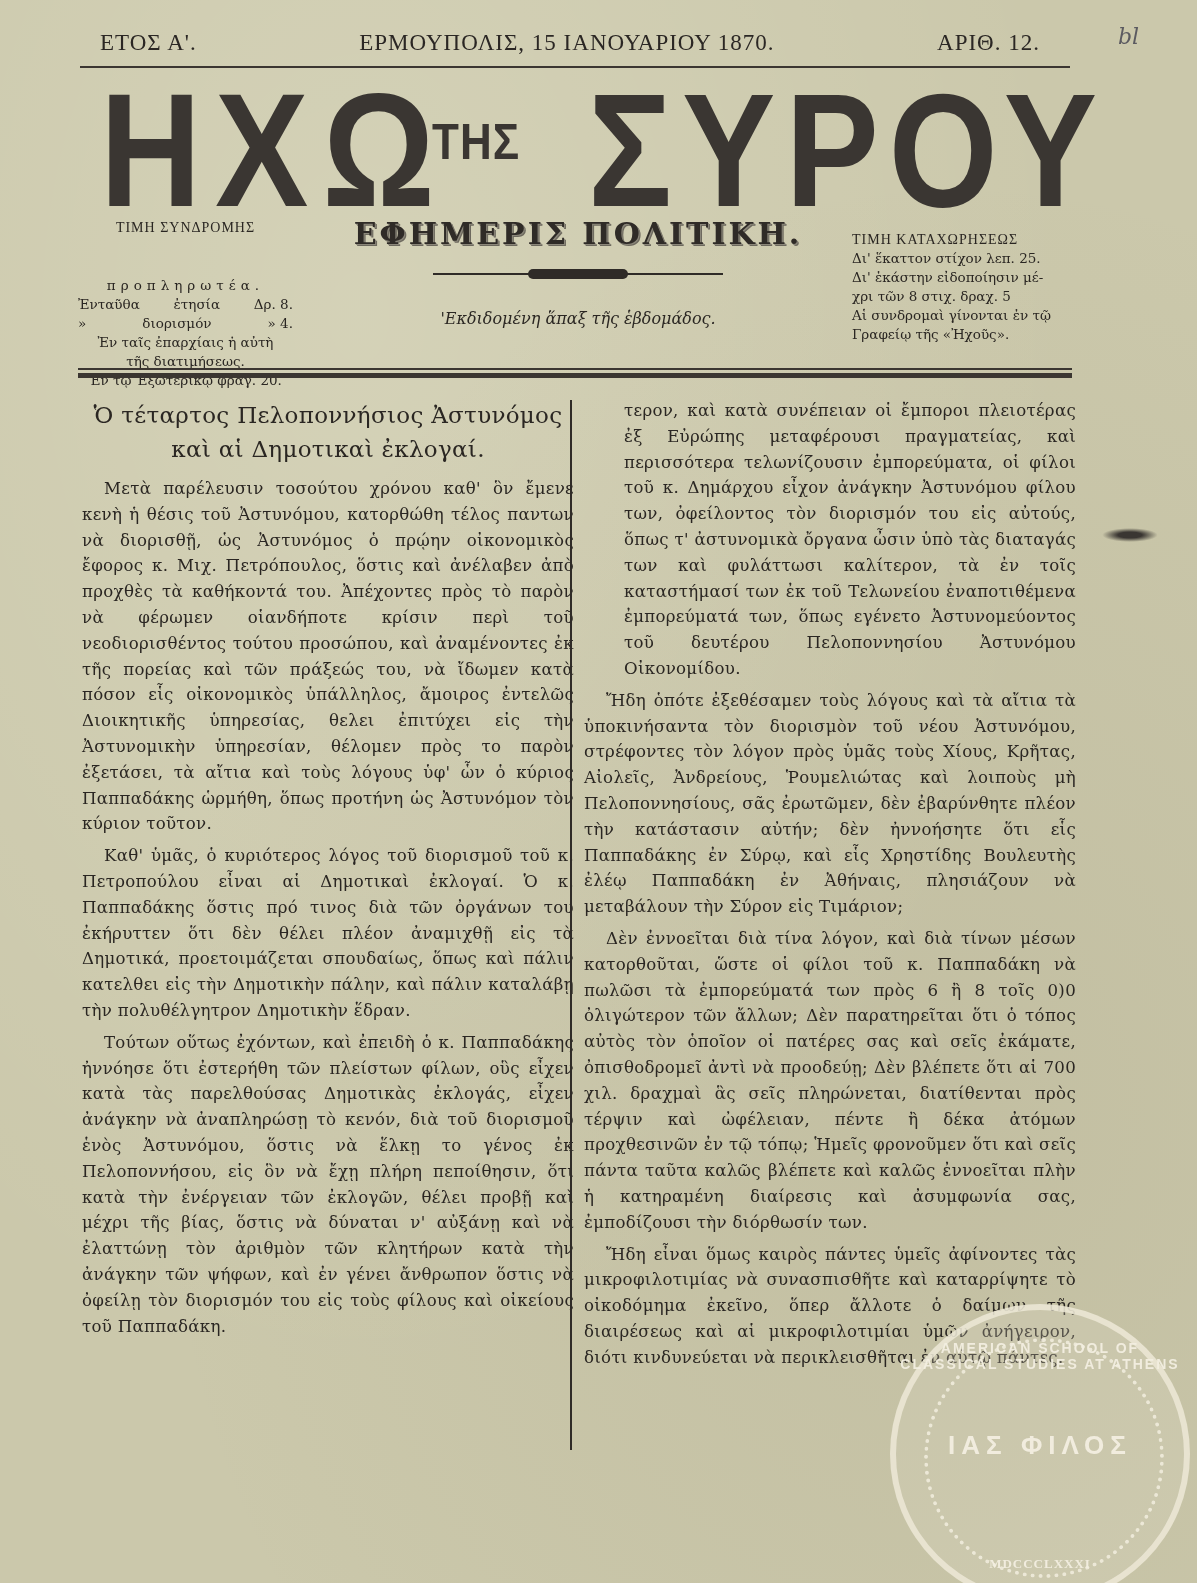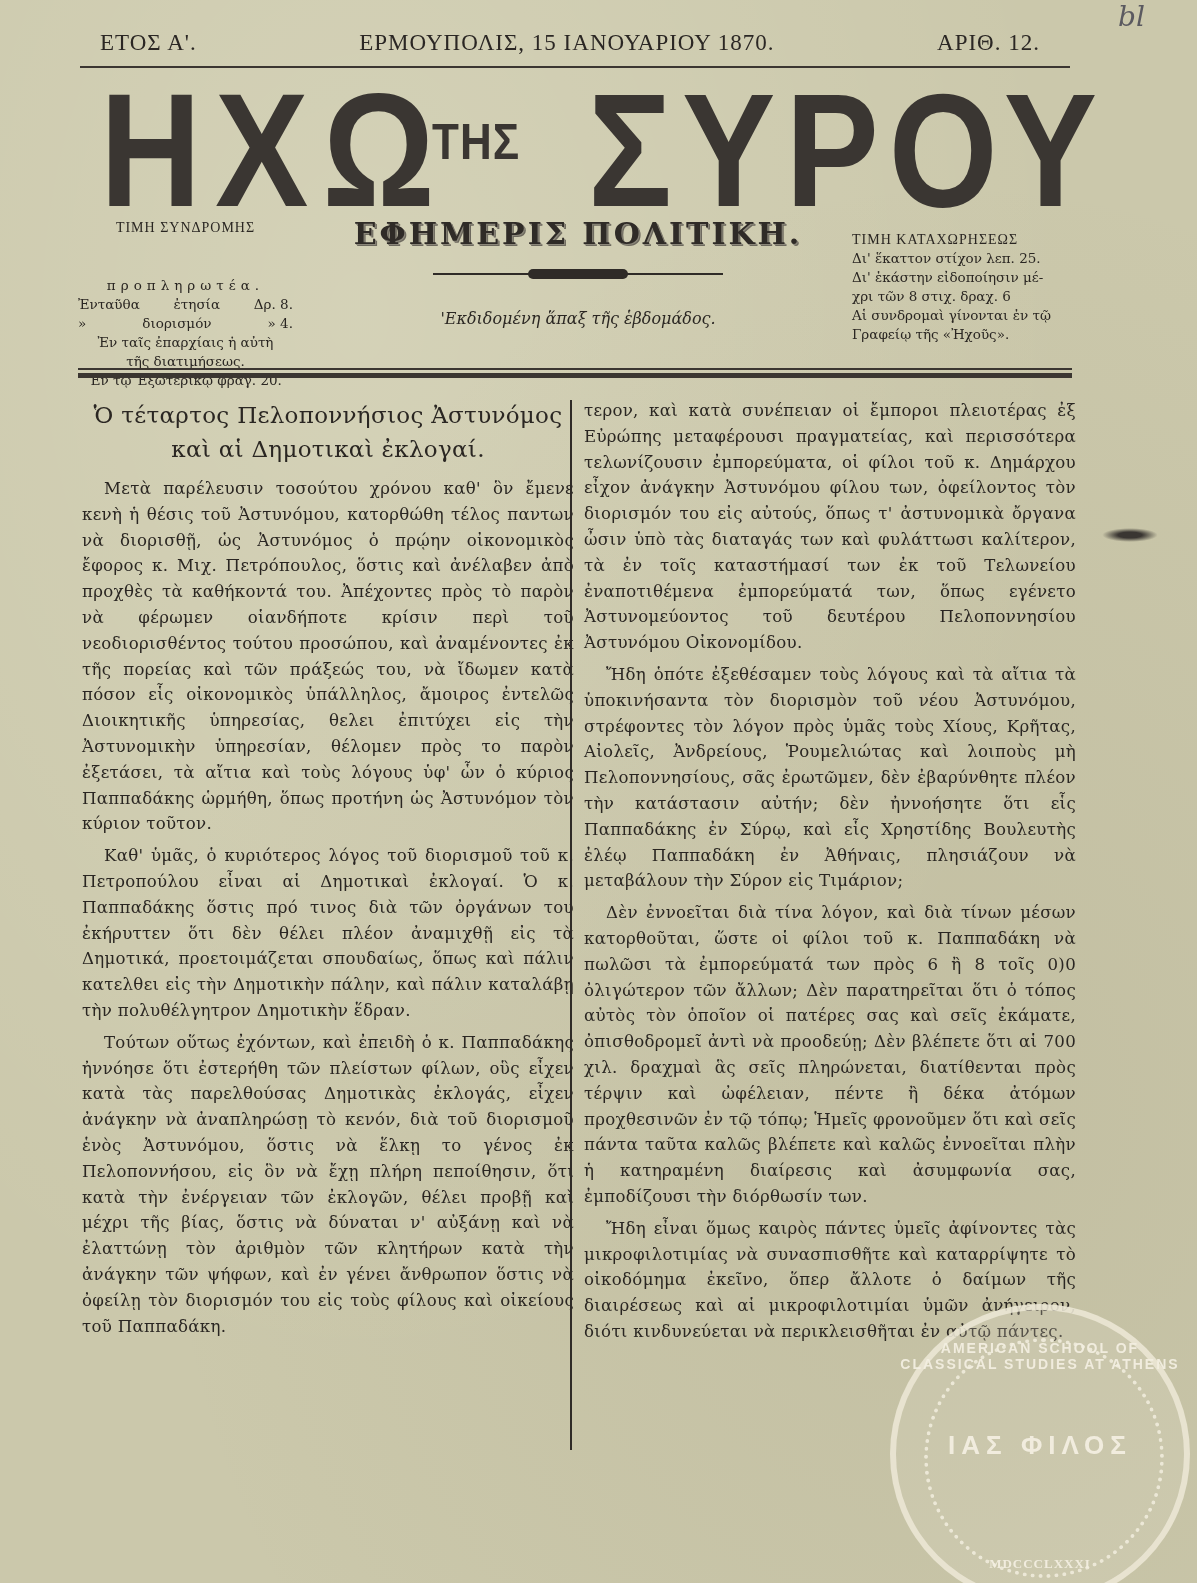--- a/index.html
+++ b/index.html
@@ -11,21 +11,21 @@
     position: relative;
   }
   .paper {
     position: absolute; left: 0; top: 0; width: 1197px; height: 1583px;
     background:
       radial-gradient(ellipse at 30% 20%, rgba(255,255,240,0.18), rgba(0,0,0,0) 60%),
       radial-gradient(ellipse at 80% 70%, rgba(120,110,80,0.10), rgba(0,0,0,0) 60%),
       #cbc8ab;
   }
   .handnote {
-    position: absolute; left: 1118px; top: 0; font-size: 28px;
+    position: absolute; left: 1118px; top: 24px; font-size: 22px;
     font-family: "DejaVu Serif", serif; font-style: italic; color: #5b5a60;
   }
   .dateline {
     position: absolute; left: 100px; top: 30px; width: 940px;
     display: flex; justify-content: space-between;
     font-family: "Liberation Serif", serif; font-size: 23px; letter-spacing: 1px; color: #2b2724;
   }
   .rule-top {
     position: absolute; left: 80px; top: 66px; width: 990px; height: 2px; background: #3b3631;
   }
@@ -82,21 +82,21 @@
   .col-left { left: 82px; }
   .col-right { left: 584px; }
   .col-divider {
     position: absolute; left: 570px; top: 400px; width: 2px; height: 1050px; background: #2f2b27;
   }
   .article-title {
     text-align: center; font-size: 23px; line-height: 34px; margin: 0 0 10px 0;
     font-family: "DejaVu Serif", serif;
   }
   .para { text-indent: 22px; margin: 0 0 6px 0; }
-  .para.cont { text-indent: 0; }
+  .para.cont { text-indent: 0; margin-left: 40px; }
   .seal {
     position: absolute; left: 890px; top: 1304px; width: 300px; height: 300px; border-radius: 50%;
     border: 6px solid rgba(236,232,214,0.85);
     background: rgba(220,216,196,0.25);
     box-sizing: border-box;
   }
   .seal-inner {
     position: absolute; left: 28px; top: 28px; width: 232px; height: 232px; border-radius: 50%;
     border: 4px dotted rgba(240,236,220,0.9);
   }
@@ -161,21 +161,21 @@
     <div class="line"></div>
       <div class="mid"></div>
   </div>
   <div class="issued">'Εκδιδομένη ἅπαξ τῆς ἑβδομάδος.</div>
 </div>
 
 <div class="sub-right">
   <div class="title">ΤΙΜΗ ΚΑΤΑΧΩΡΗΣΕΩΣ</div>
   <div>Δι' ἕκαττον στίχον λεπ. 25.</div>
   <div>Δι' ἑκάστην εἰδοποίησιν μέ-</div>
-  <div>χρι τῶν 8 στιχ. δραχ. 6</div>
+  <div>χρι τῶν 8 στιχ. δραχ. 5</div>
   <div>Αἱ συνδρομαὶ γίνονται ἐν τῷ</div>
   <div>Γραφείῳ τῆς «Ἠχοῦς».</div>
 </div>
 
 <div class="double-rule">
   <div class="r1"></div>
     <div class="r2"></div>
 </div>
 
 <div class="col col-left">

